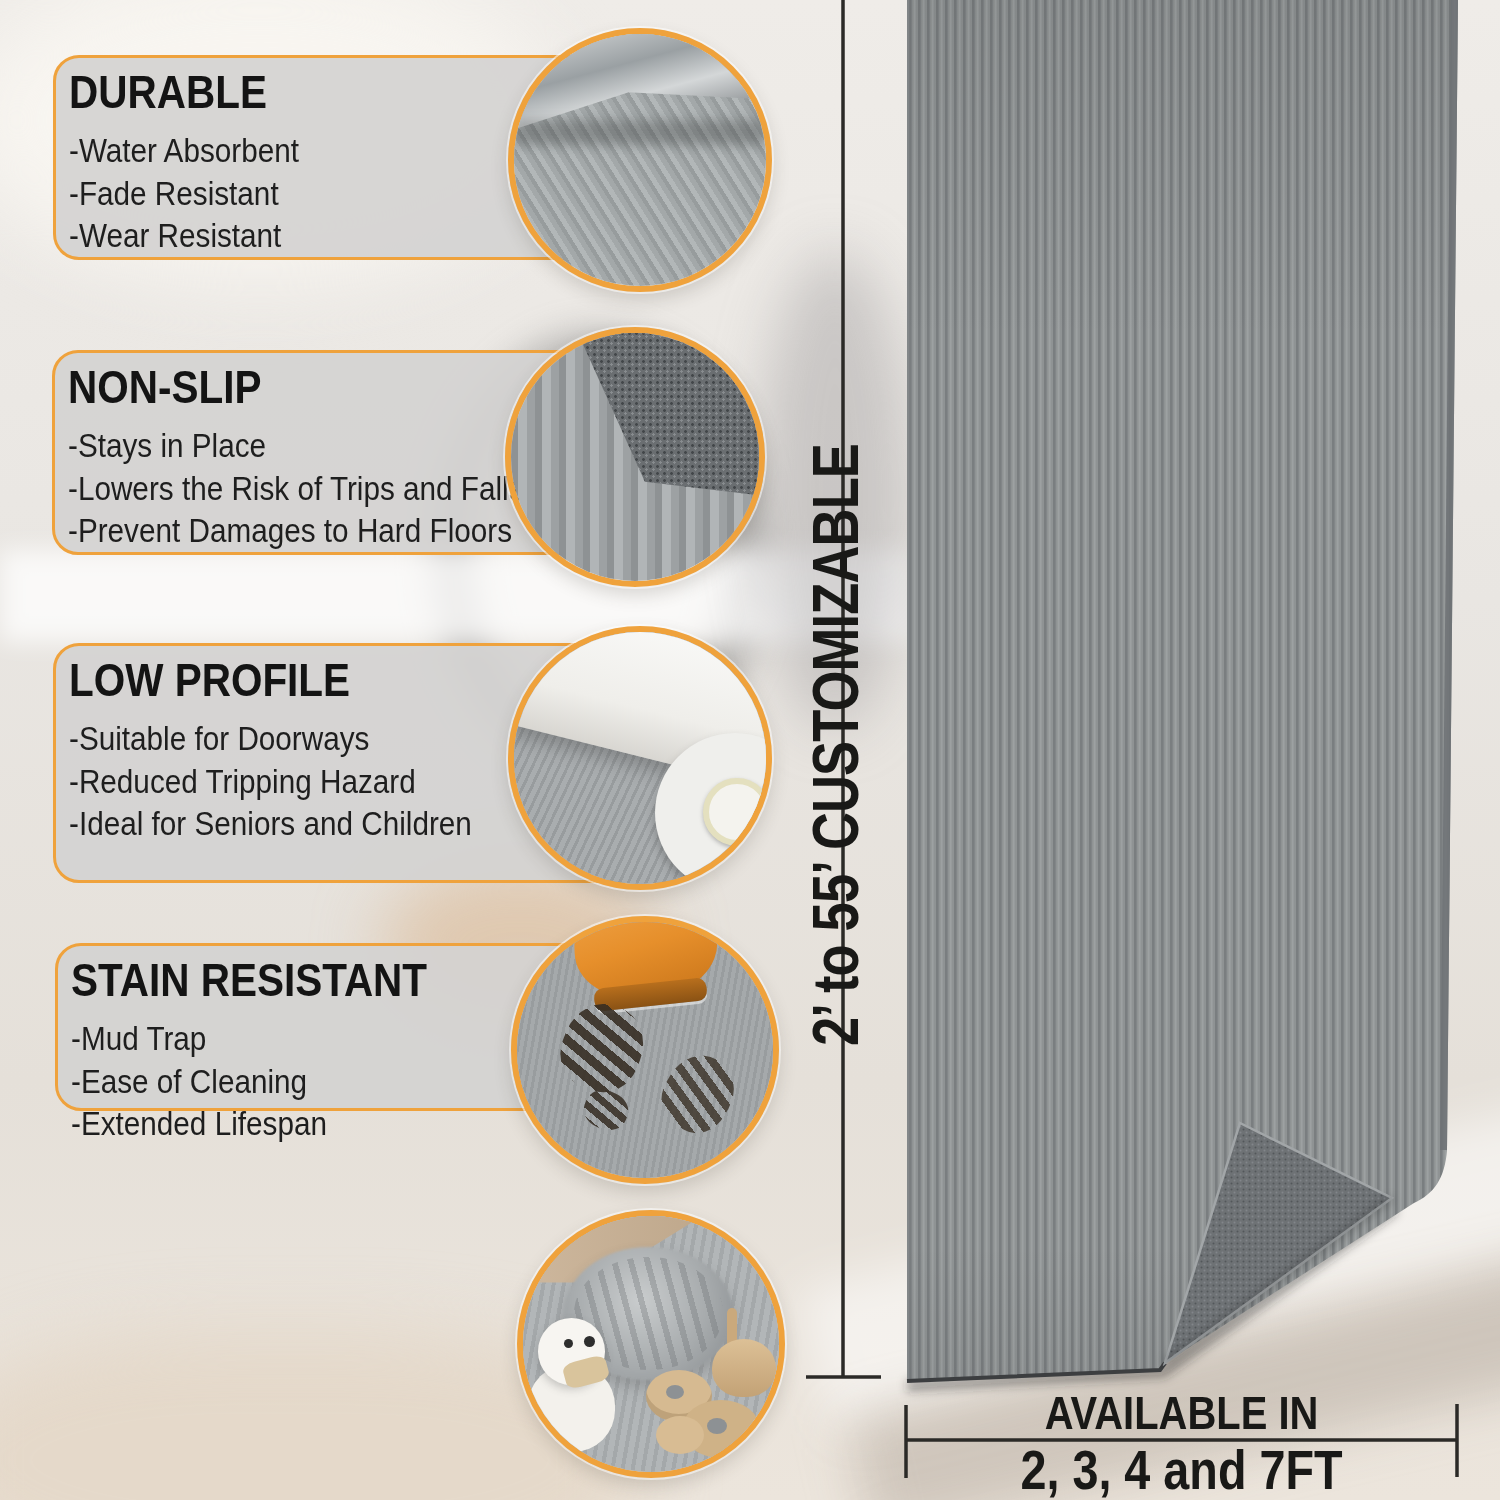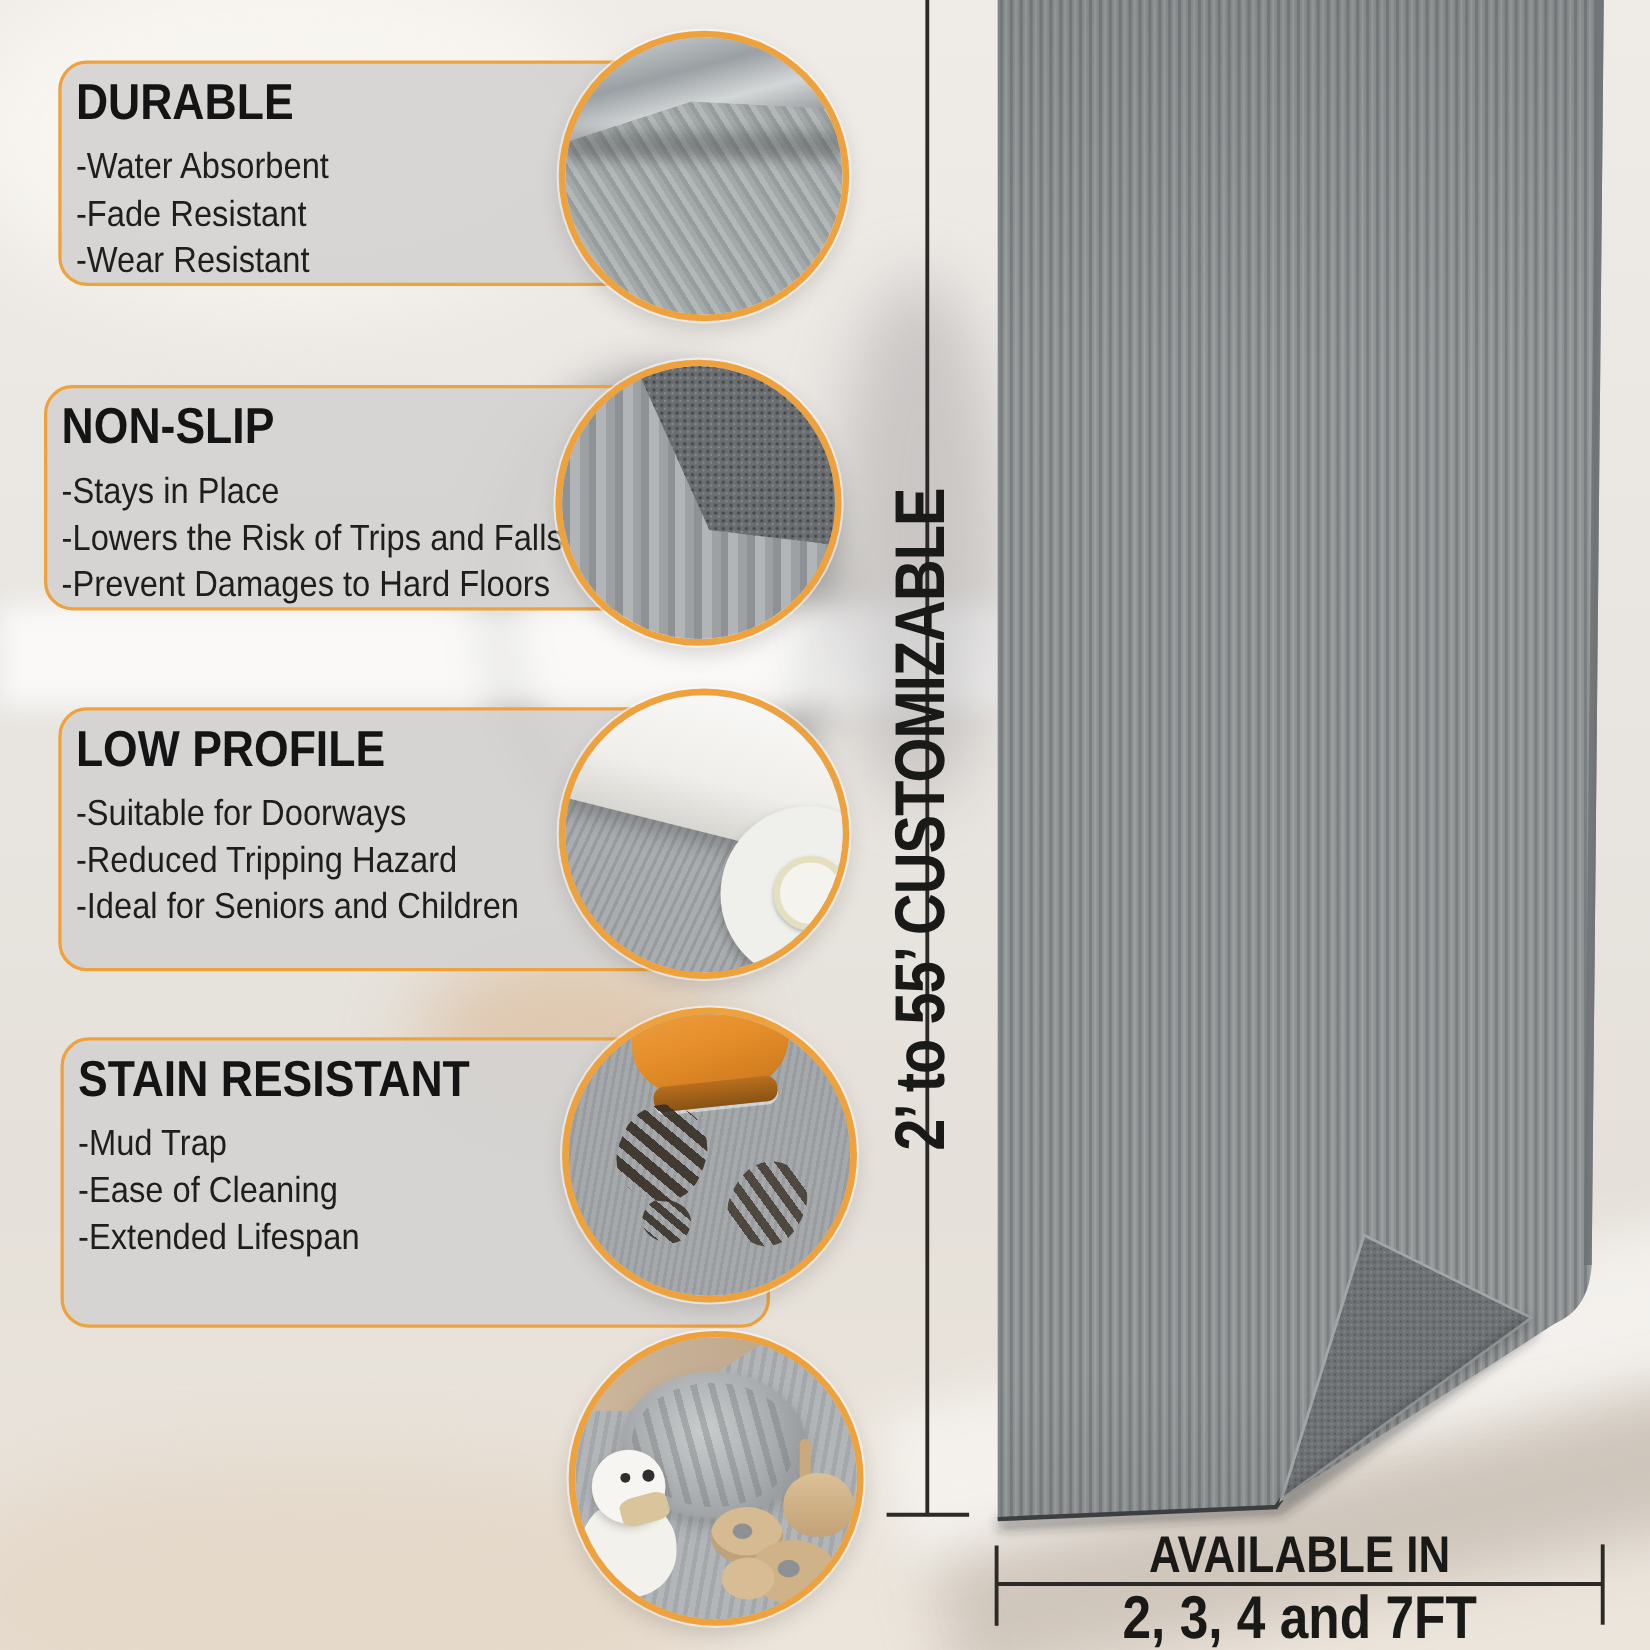--- a/index.html
+++ b/index.html
@@ -190,39 +190,39 @@
 
   <div class="card" style="left:53px;top:55px;width:645px;height:205px;">
     <h2>DURABLE</h2>
     <ul>
       <li>-Water Absorbent</li>
       <li>-Fade Resistant</li>
       <li>-Wear Resistant</li>
     </ul>
   </div>
 
-  <div class="card" style="left:40px;top:350px;width:645px;height:205px;">
+  <div class="card" style="left:52px;top:350px;width:645px;height:205px;">
     <h2>NON-SLIP</h2>
     <ul>
       <li>-Stays in Place</li>
       <li>-Lowers the Risk of Trips and Falls</li>
       <li>-Prevent Damages to Hard Floors</li>
     </ul>
   </div>
 
   <div class="card" style="left:53px;top:643px;width:645px;height:240px;">
     <h2>LOW PROFILE</h2>
     <ul>
       <li>-Suitable for Doorways</li>
       <li>-Reduced Tripping Hazard</li>
       <li>-Ideal for Seniors and Children</li>
     </ul>
   </div>
 
-  <div class="card" style="left:55px;top:943px;width:645px;height:264px;">
+  <div class="card" style="left:55px;top:943px;width:645px;height:168px;">
     <h2>STAIN RESISTANT</h2>
     <ul>
       <li>-Mud Trap</li>
       <li>-Ease of Cleaning</li>
       <li>-Extended Lifespan</li>
     </ul>
   </div>
 
 
   <div class="circle" style="left:508px;top:28px;width:264px;height:264px;">

